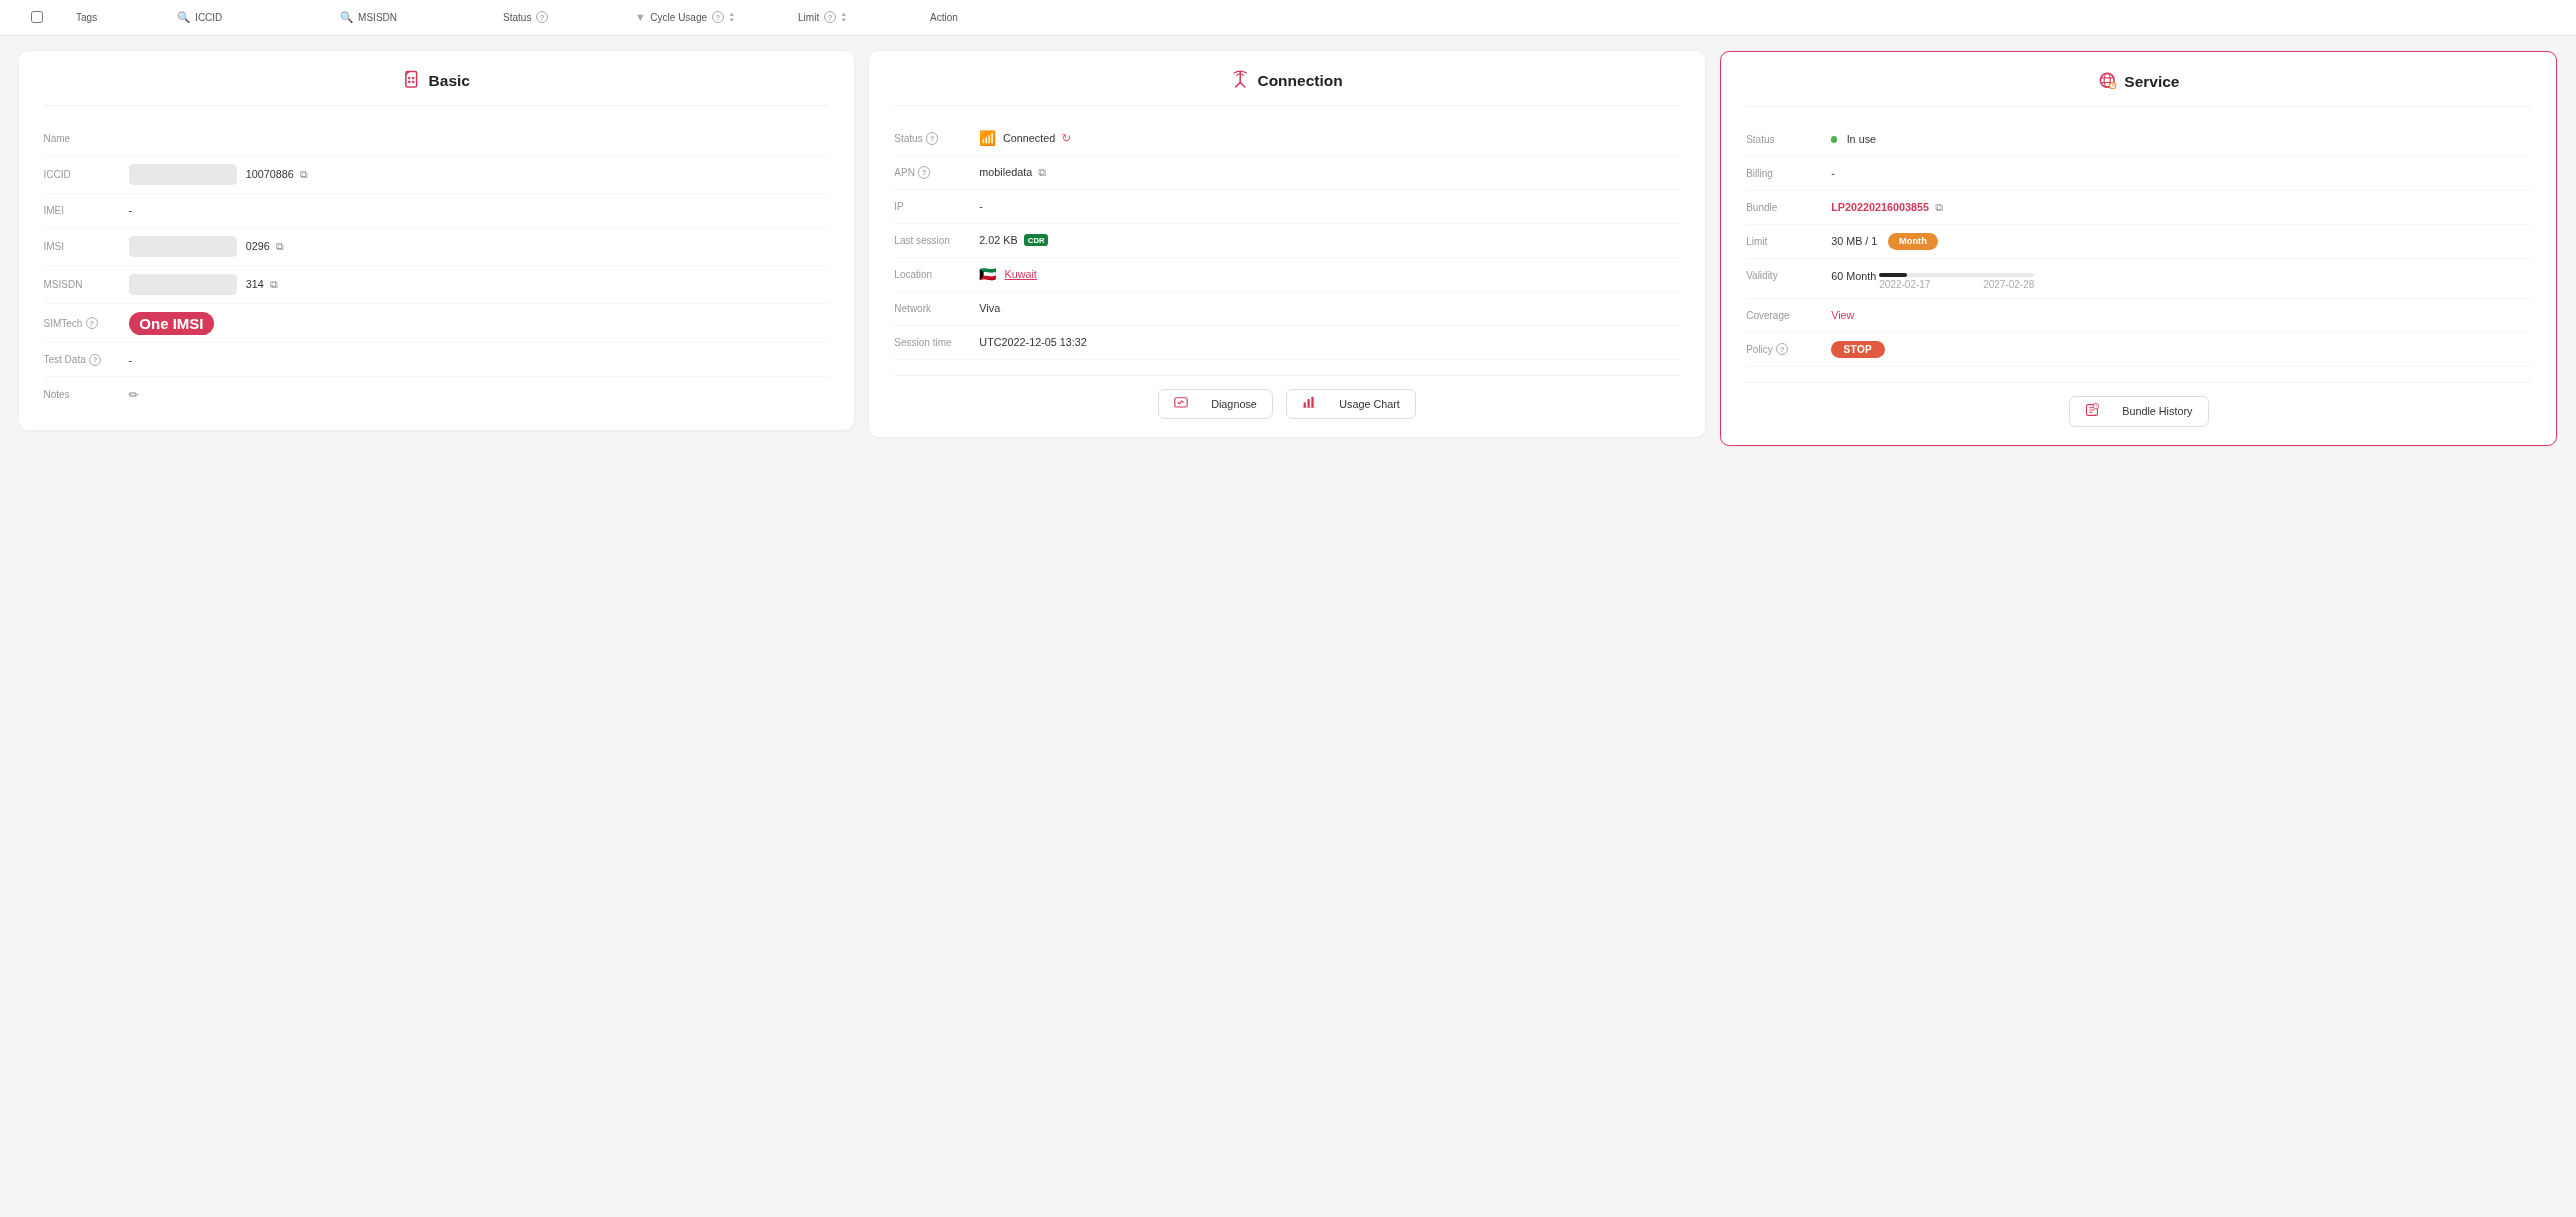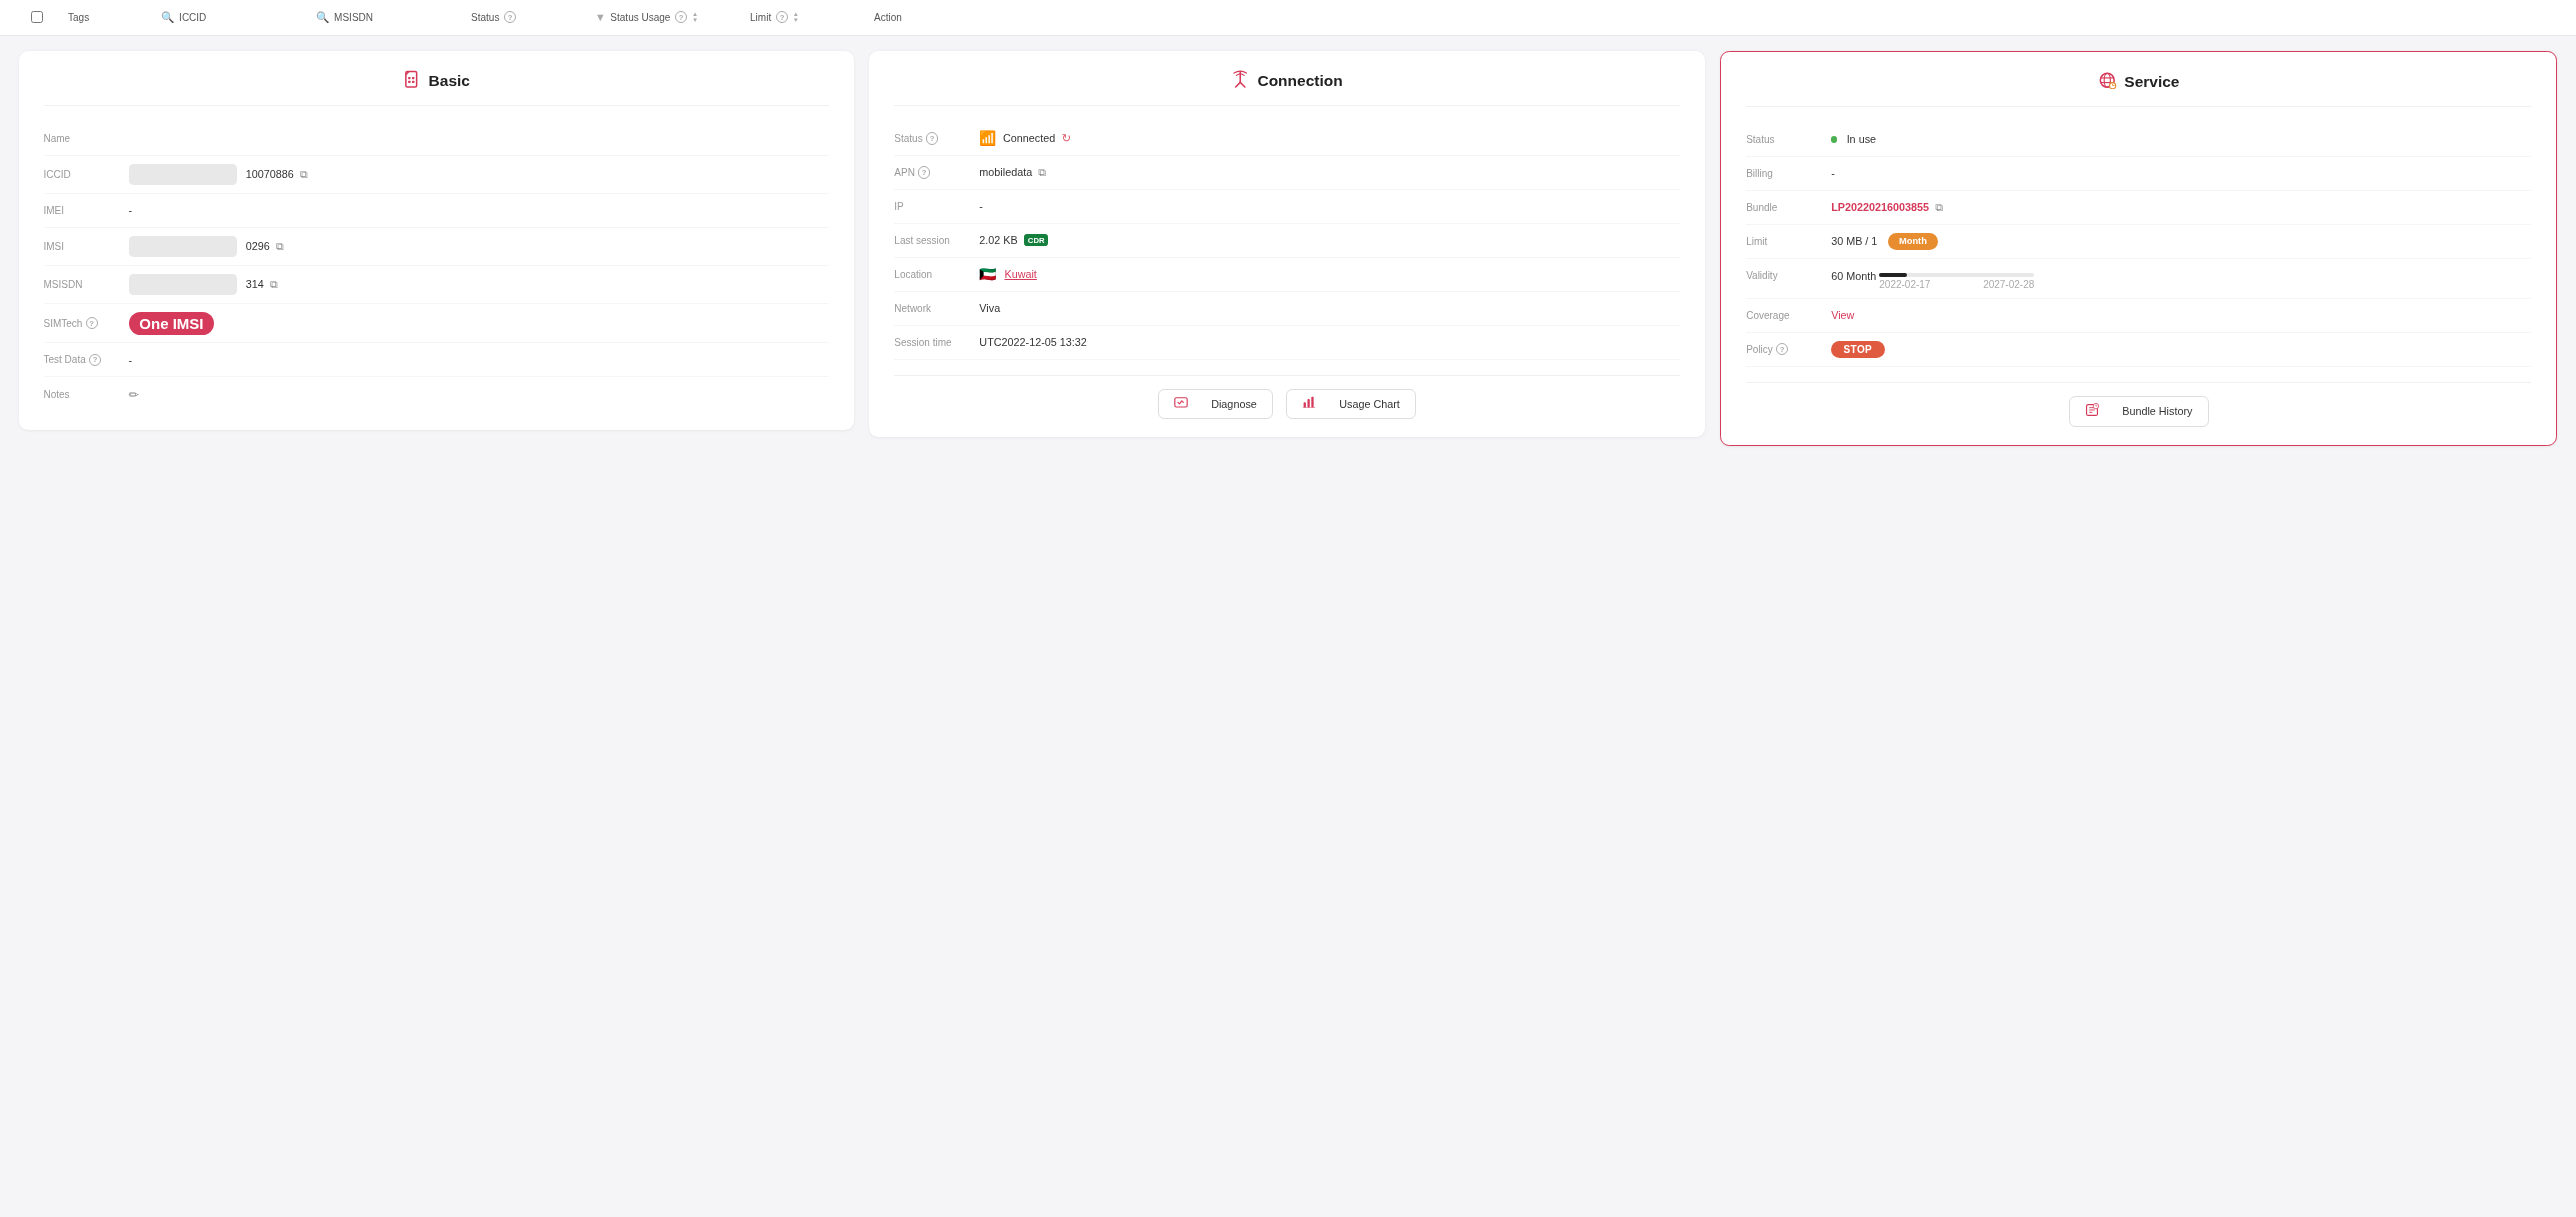--- a/index.html
+++ b/index.html
@@ -10,21 +10,21 @@
       font-size: 10.8px;
     }
 
     
     .header-row {
       display: flex;
       align-items: center;
       background: #fff;
       border-bottom: 0.8px solid #e8e8e8;
       padding: 6.2px 18.5px;
-      gap: 0;
+      gap: 8px;
     }
     .header-cell {
       display: flex;
       align-items: center;
       gap: 4.6px;
       color: #555;
       font-size: 10px;
       font-weight: 500;
       padding: 4.6px 12.4px;
     }
@@ -317,21 +317,21 @@
   <div class="header-cell" style="min-width:155px;">
     <span class="header-icon">🔍</span>
     <span>MSISDN</span>
   </div>
   <div class="header-cell" style="min-width:124px;">
     <span>Status</span>
     <span class="help-icon">?</span>
   </div>
   <div class="header-cell" style="min-width:155px;">
     <span class="header-icon-gray">▼</span>
-    <span>Status Usage</span>
+    <span>Cycle Usage</span>
     <span class="help-icon">?</span>
     <div class="sort-arrows">
       <span>▲</span>
         <span>▼</span>
     </div>
   </div>
   <div class="header-cell" style="min-width:124px;">
     <span>Limit</span>
     <span class="help-icon">?</span>
     <div class="sort-arrows">

